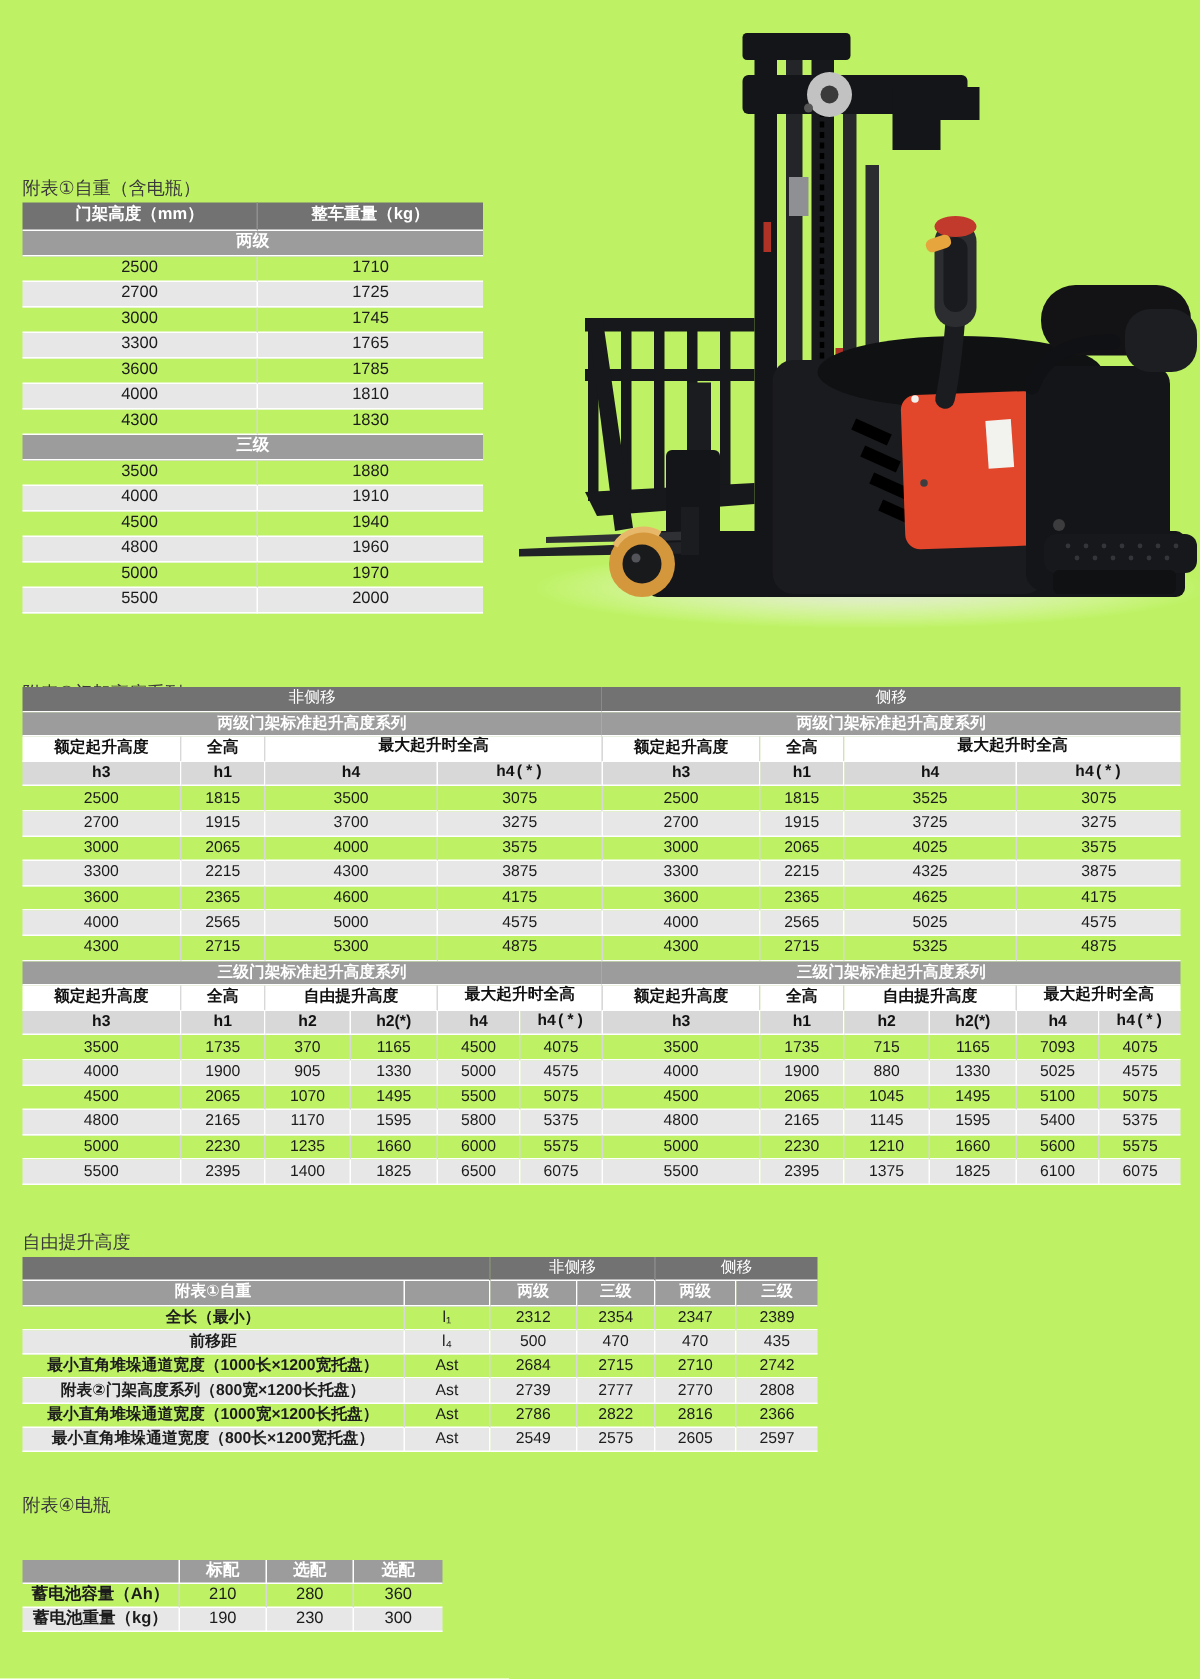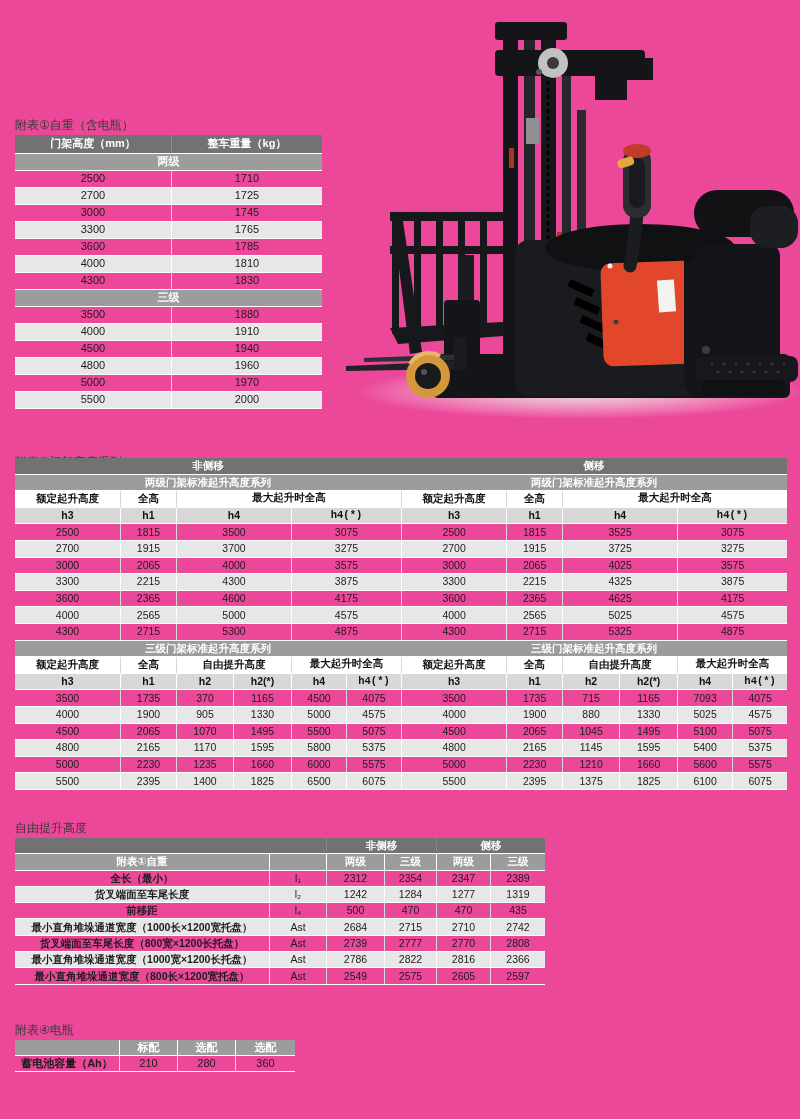--- a/index.html
+++ b/index.html
@@ -1,26 +1,26 @@
 <!DOCTYPE html>
 <html><head>
 <meta charset="utf-8">
 <style>
   html,body{margin:0;padding:0;background:#ffffff;}
   body{font-family:"Liberation Sans","DejaVu Sans",sans-serif;color:#1c1c1c;}
-  #page{position:relative;width:800px;height:1119px;background:#ec4899;overflow:hidden;}
+  #page{position:relative;width:800px;height:1119px;background:#bef264;overflow:hidden;}
 
   .tbl-title{position:absolute;left:15px;font-size:12px;color:#3a3a3a;white-space:nowrap;}
 
   table{border-collapse:separate;border-spacing:0;table-layout:fixed;}
   td{padding:0 2px;text-align:center;vertical-align:middle;font-size:11px;
      line-height:1.05;border-bottom:1px solid #ffffff;overflow:hidden;white-space:nowrap;}
 
   
-  .band-dark td{background:#727272;color:#ffffff;font-weight:bold;margin-left:28px;}
+  .band-dark td{background:#727272;color:#ffffff;font-weight:normal;margin-left:28px;}
   .band-mid td{background:#9c9c9c;color:#ffffff;font-weight:bold;}
   .cg td{background:#ffffff;color:#111;font-weight:bold;border-right:1px solid #d8d8d8;}
   .sub td{background:#d8d8d8;color:#111;font-weight:bold;border-right:1px solid #ffffff;}
   .cg td:last-child,.sub td:last-child{border-right:none;font-family:Liberation Mono, monospace;}
 
   
   .zebra tr:nth-child(even){background:#e7e7e7;}
   .zebra tr:nth-child(odd) td{border-right:1px solid #d8d8d8;}
   .zebra tr:nth-child(even) td{border-right:1px solid #ffffff;}
   .zebra tr td:last-child{border-right:none;}
@@ -572,45 +572,37 @@
       <tbody class="zebra">
         <tr>
           <td>全长（最小）</td>
           <td>l₁</td>
           <td>2312</td>
           <td>2354</td>
           <td>2347</td>
           <td>2389</td>
         </tr>
         <tr>
-          <td>货叉端面至车尾长度</td>
-          <td>l₂</td>
-          <td>1242</td>
-          <td>1284</td>
-          <td>1277</td>
-          <td>1319</td>
-        </tr>
-        <tr>
           <td>前移距</td>
           <td>l₄</td>
           <td>500</td>
           <td>470</td>
           <td>470</td>
           <td>435</td>
         </tr>
         <tr>
           <td>最小直角堆垛通道宽度（1000长×1200宽托盘）</td>
           <td>Ast</td>
           <td>2684</td>
           <td>2715</td>
           <td>2710</td>
           <td>2742</td>
         </tr>
         <tr>
-          <td>货叉端面至车尾长度（800宽×1200长托盘）</td>
+          <td>附表②门架高度系列（800宽×1200长托盘）</td>
           <td>Ast</td>
           <td>2739</td>
           <td>2777</td>
           <td>2770</td>
           <td>2808</td>
         </tr>
         <tr>
           <td>最小直角堆垛通道宽度（1000宽×1200长托盘）</td>
           <td>Ast</td>
           <td>2786</td>
@@ -622,21 +614,21 @@
           <td>最小直角堆垛通道宽度（800长×1200宽托盘）</td>
           <td>Ast</td>
           <td>2549</td>
           <td>2575</td>
           <td>2605</td>
           <td>2597</td>
         </tr>
       </tbody>
   </table>
 
-  <div class="tbl-title" style="top:1022px">附表④电瓶</div>
+  <div class="tbl-title" style="top:995px">附表④电瓶</div>
   <table class="t4">
     <colgroup>
         <col style="width:105px">
         <col style="width:58px">
         <col style="width:58px">
         <col style="width:59px">
       </colgroup>
     <tbody>
         <tr class="band-mid">
       <td></td>
@@ -645,16 +637,22 @@
       <td>选配</td>
     </tr>
     </tbody>
       <tbody class="zebra">
         <tr>
           <td>蓄电池容量（Ah）</td>
           <td>210</td>
           <td>280</td>
           <td>360</td>
         </tr>
+        <tr>
+          <td>蓄电池重量（kg）</td>
+          <td>190</td>
+          <td>230</td>
+          <td>300</td>
+        </tr>
       </tbody>
   </table>
 
 </div>
 
 </body></html>

